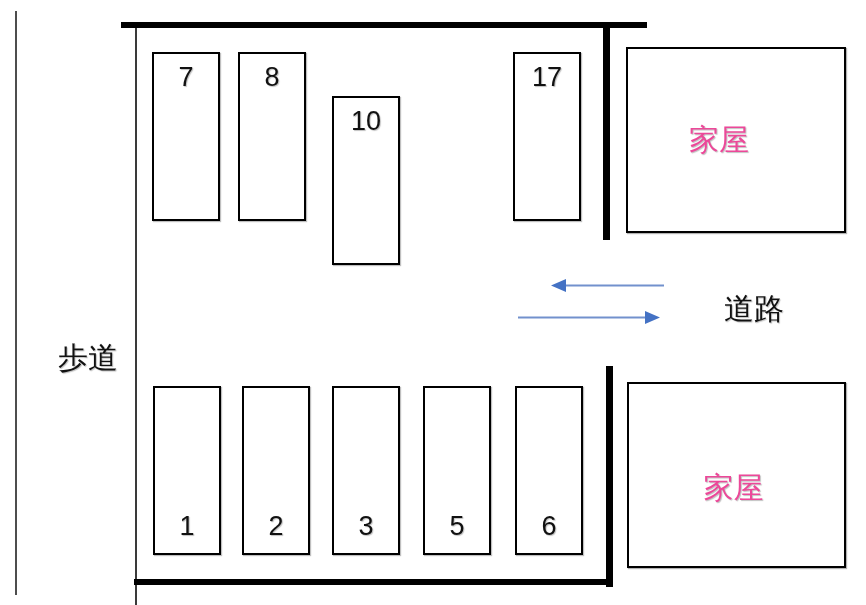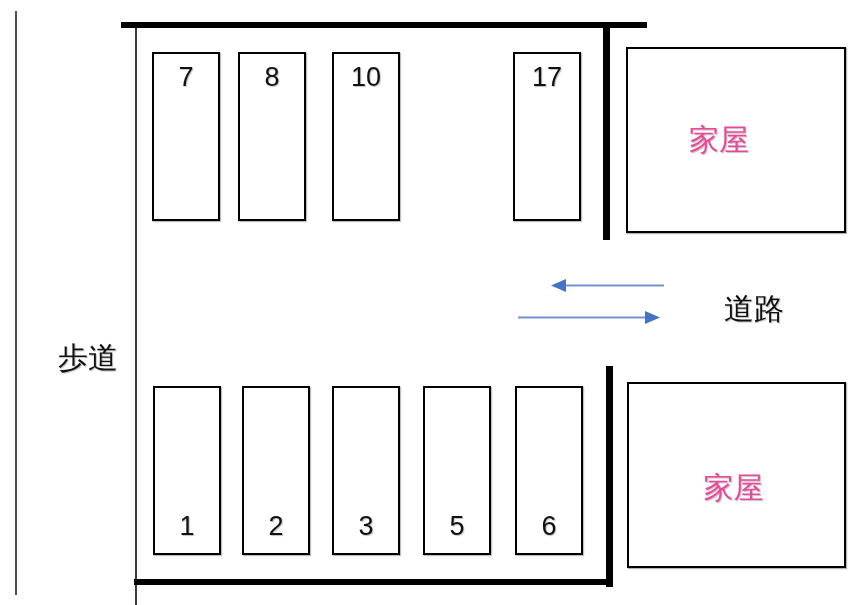--- a/index.html
+++ b/index.html
@@ -37,21 +37,21 @@
     width: 68px;
   }
   .spot.top-row    { top: 52px;  justify-content: flex-start; padding-top: 8px; }
   .spot.bottom-row { top: 386px; justify-content: flex-end;   padding-bottom: 12px; }
   .spot-num {
     font-size: 27px;
     line-height: 30px;
     color: #111;
     text-shadow: 1px 1px 1px rgba(0,0,0,0.25);
   }
-  .t1 { left: 152px; } .t2 { left: 238px; } .t3 { left: 332px; } .t4 { left: 420px; } .t5 { left: 513px; }
+  .t1 { left: 152px; } .t2 { left: 238px; } .t3 { left: 332px; margin-top: 44px; } .t4 { left: 420px; } .t5 { left: 513px; }
   .b1 { left: 153px; } .b2 { left: 242px; } .b3 { left: 332px; } .b4 { left: 423px; } .b5 { left: 515px; }
 
   
   .house {
     border: 2px solid #000;
     background: #fff;
     box-shadow: 1px 1px 1px rgba(0,0,0,0.3);
     display: flex;
     align-items: center;
     justify-content: center;

